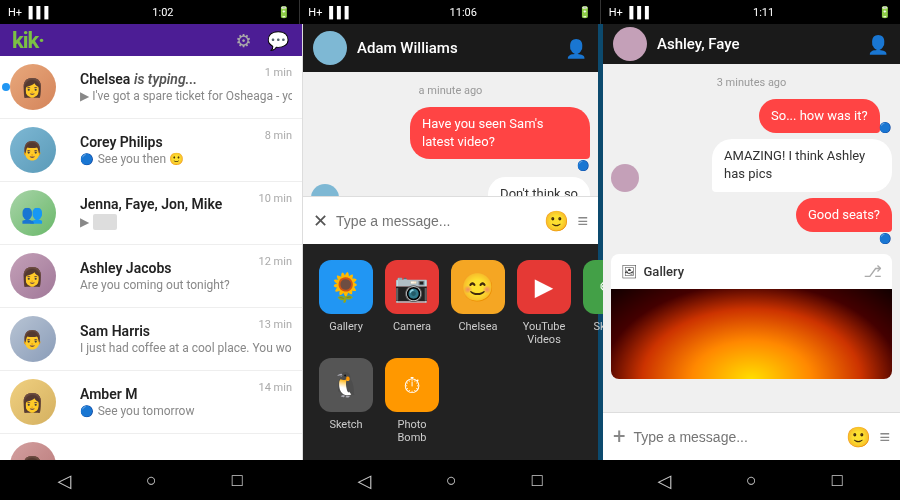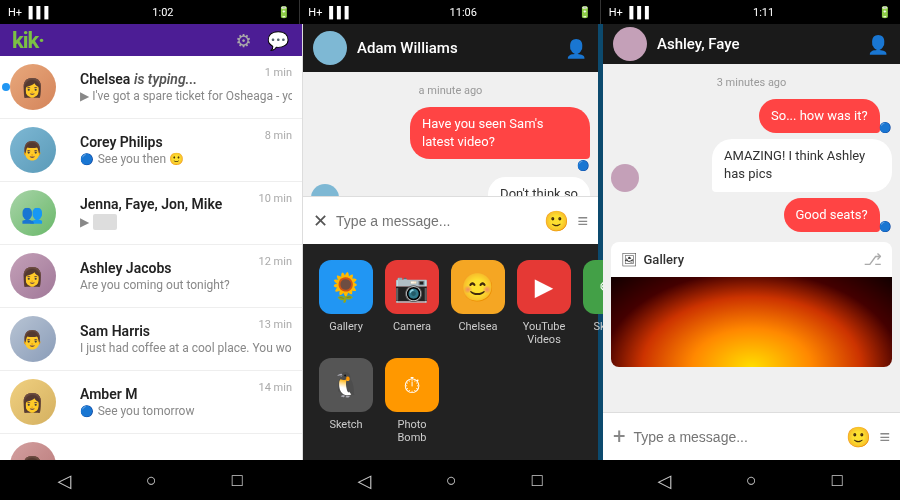--- a/index.html
+++ b/index.html
@@ -300,21 +300,21 @@
         </div>
       </div>
 
       <div class="message-row received">
         <div class="msg-avatar-ashley"></div>
         <div class="bubble received">AMAZING! I think Ashley has pics</div>
       </div>
 
 
       <div class="message-row sent">
-        <div style="display:flex;flex-direction:row;align-items:flex-end;">
+        <div style="display:flex;flex-direction:column;align-items:flex-end;">
           <div class="bubble sent">Good seats?</div>
           <div class="kik-delivered">
               <span style="font-size:10px;color:#aaa;">🔵</span>
             </div>
         </div>
       </div>
 
       <div class="gallery-card">
         <div class="gallery-header">
           <span class="gallery-title">

